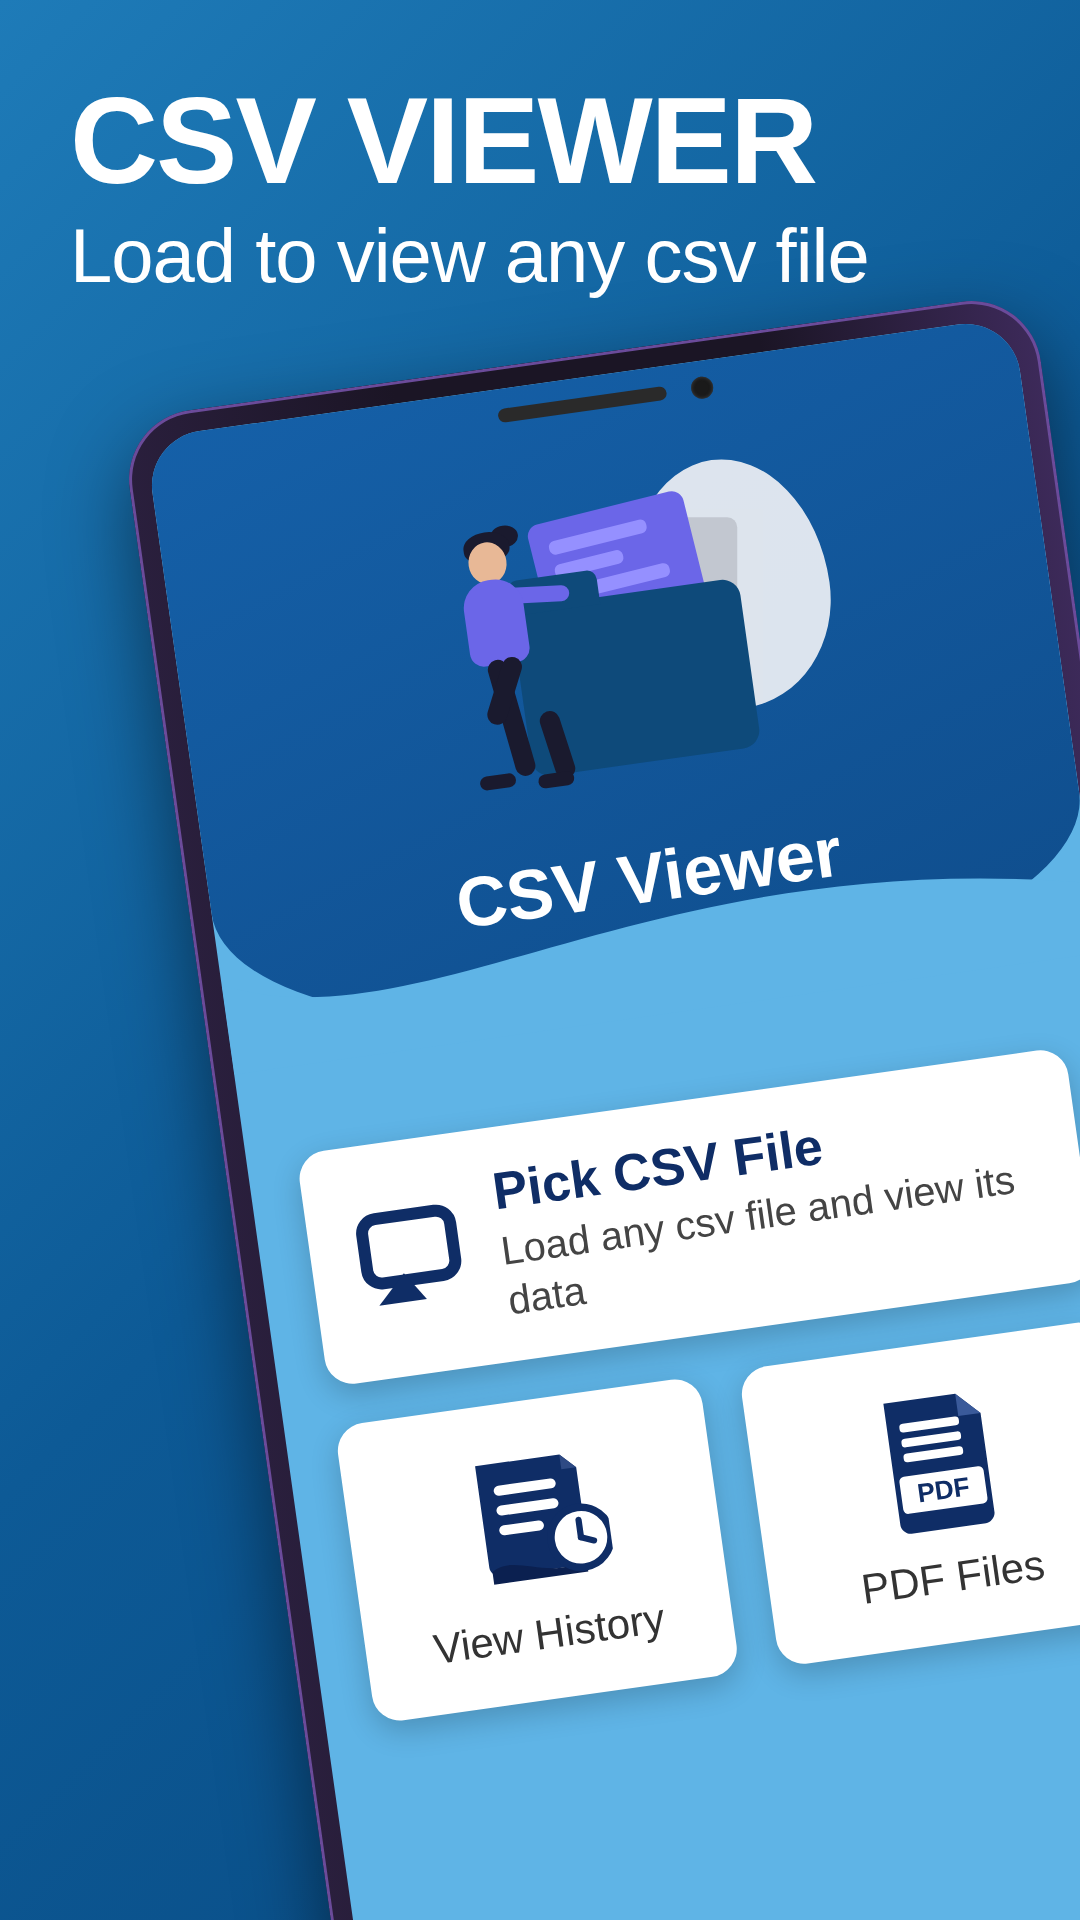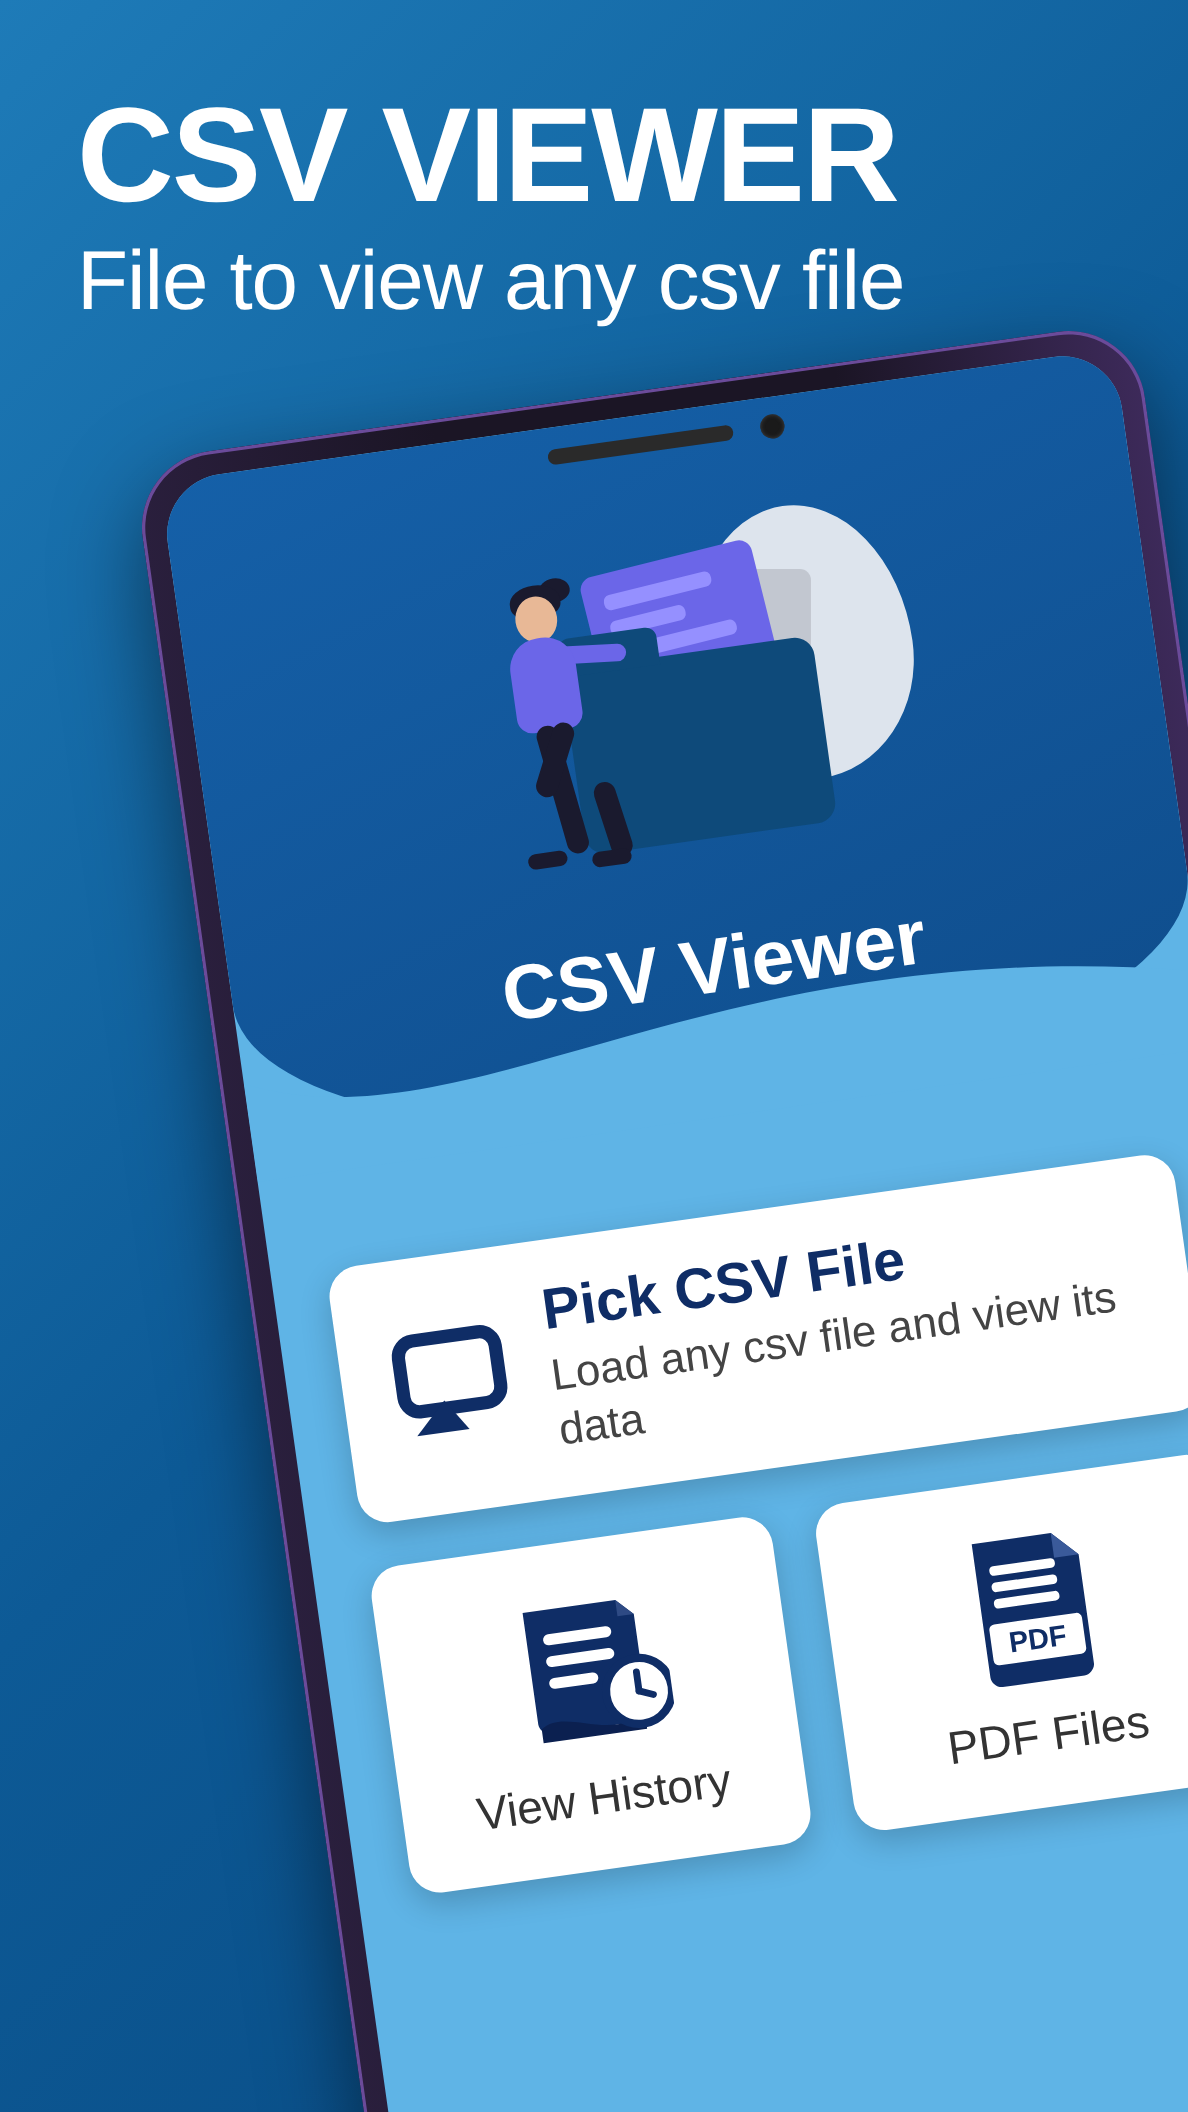--- a/index.html
+++ b/index.html
@@ -337,21 +337,21 @@
 
   .icon-pick svg, .icon-history svg, .icon-pdf svg { display: block; }
   .icon-pick { flex-shrink: 0; }
 
 </style>
 </head>
 <body>
 
 <div class="promo-header">
   <div class="promo-title">CSV VIEWER</div>
-  <div class="promo-subtitle">File to view any csv file</div>
+  <div class="promo-subtitle">Load to view any csv file</div>
 </div>
 
 <div class="phone">
   <div class="phone-frame"></div>
   <div class="speaker"></div>
   <div class="camera"></div>
   <div class="phone-screen">
 
     <div class="app-header">
       <div class="illustration">

